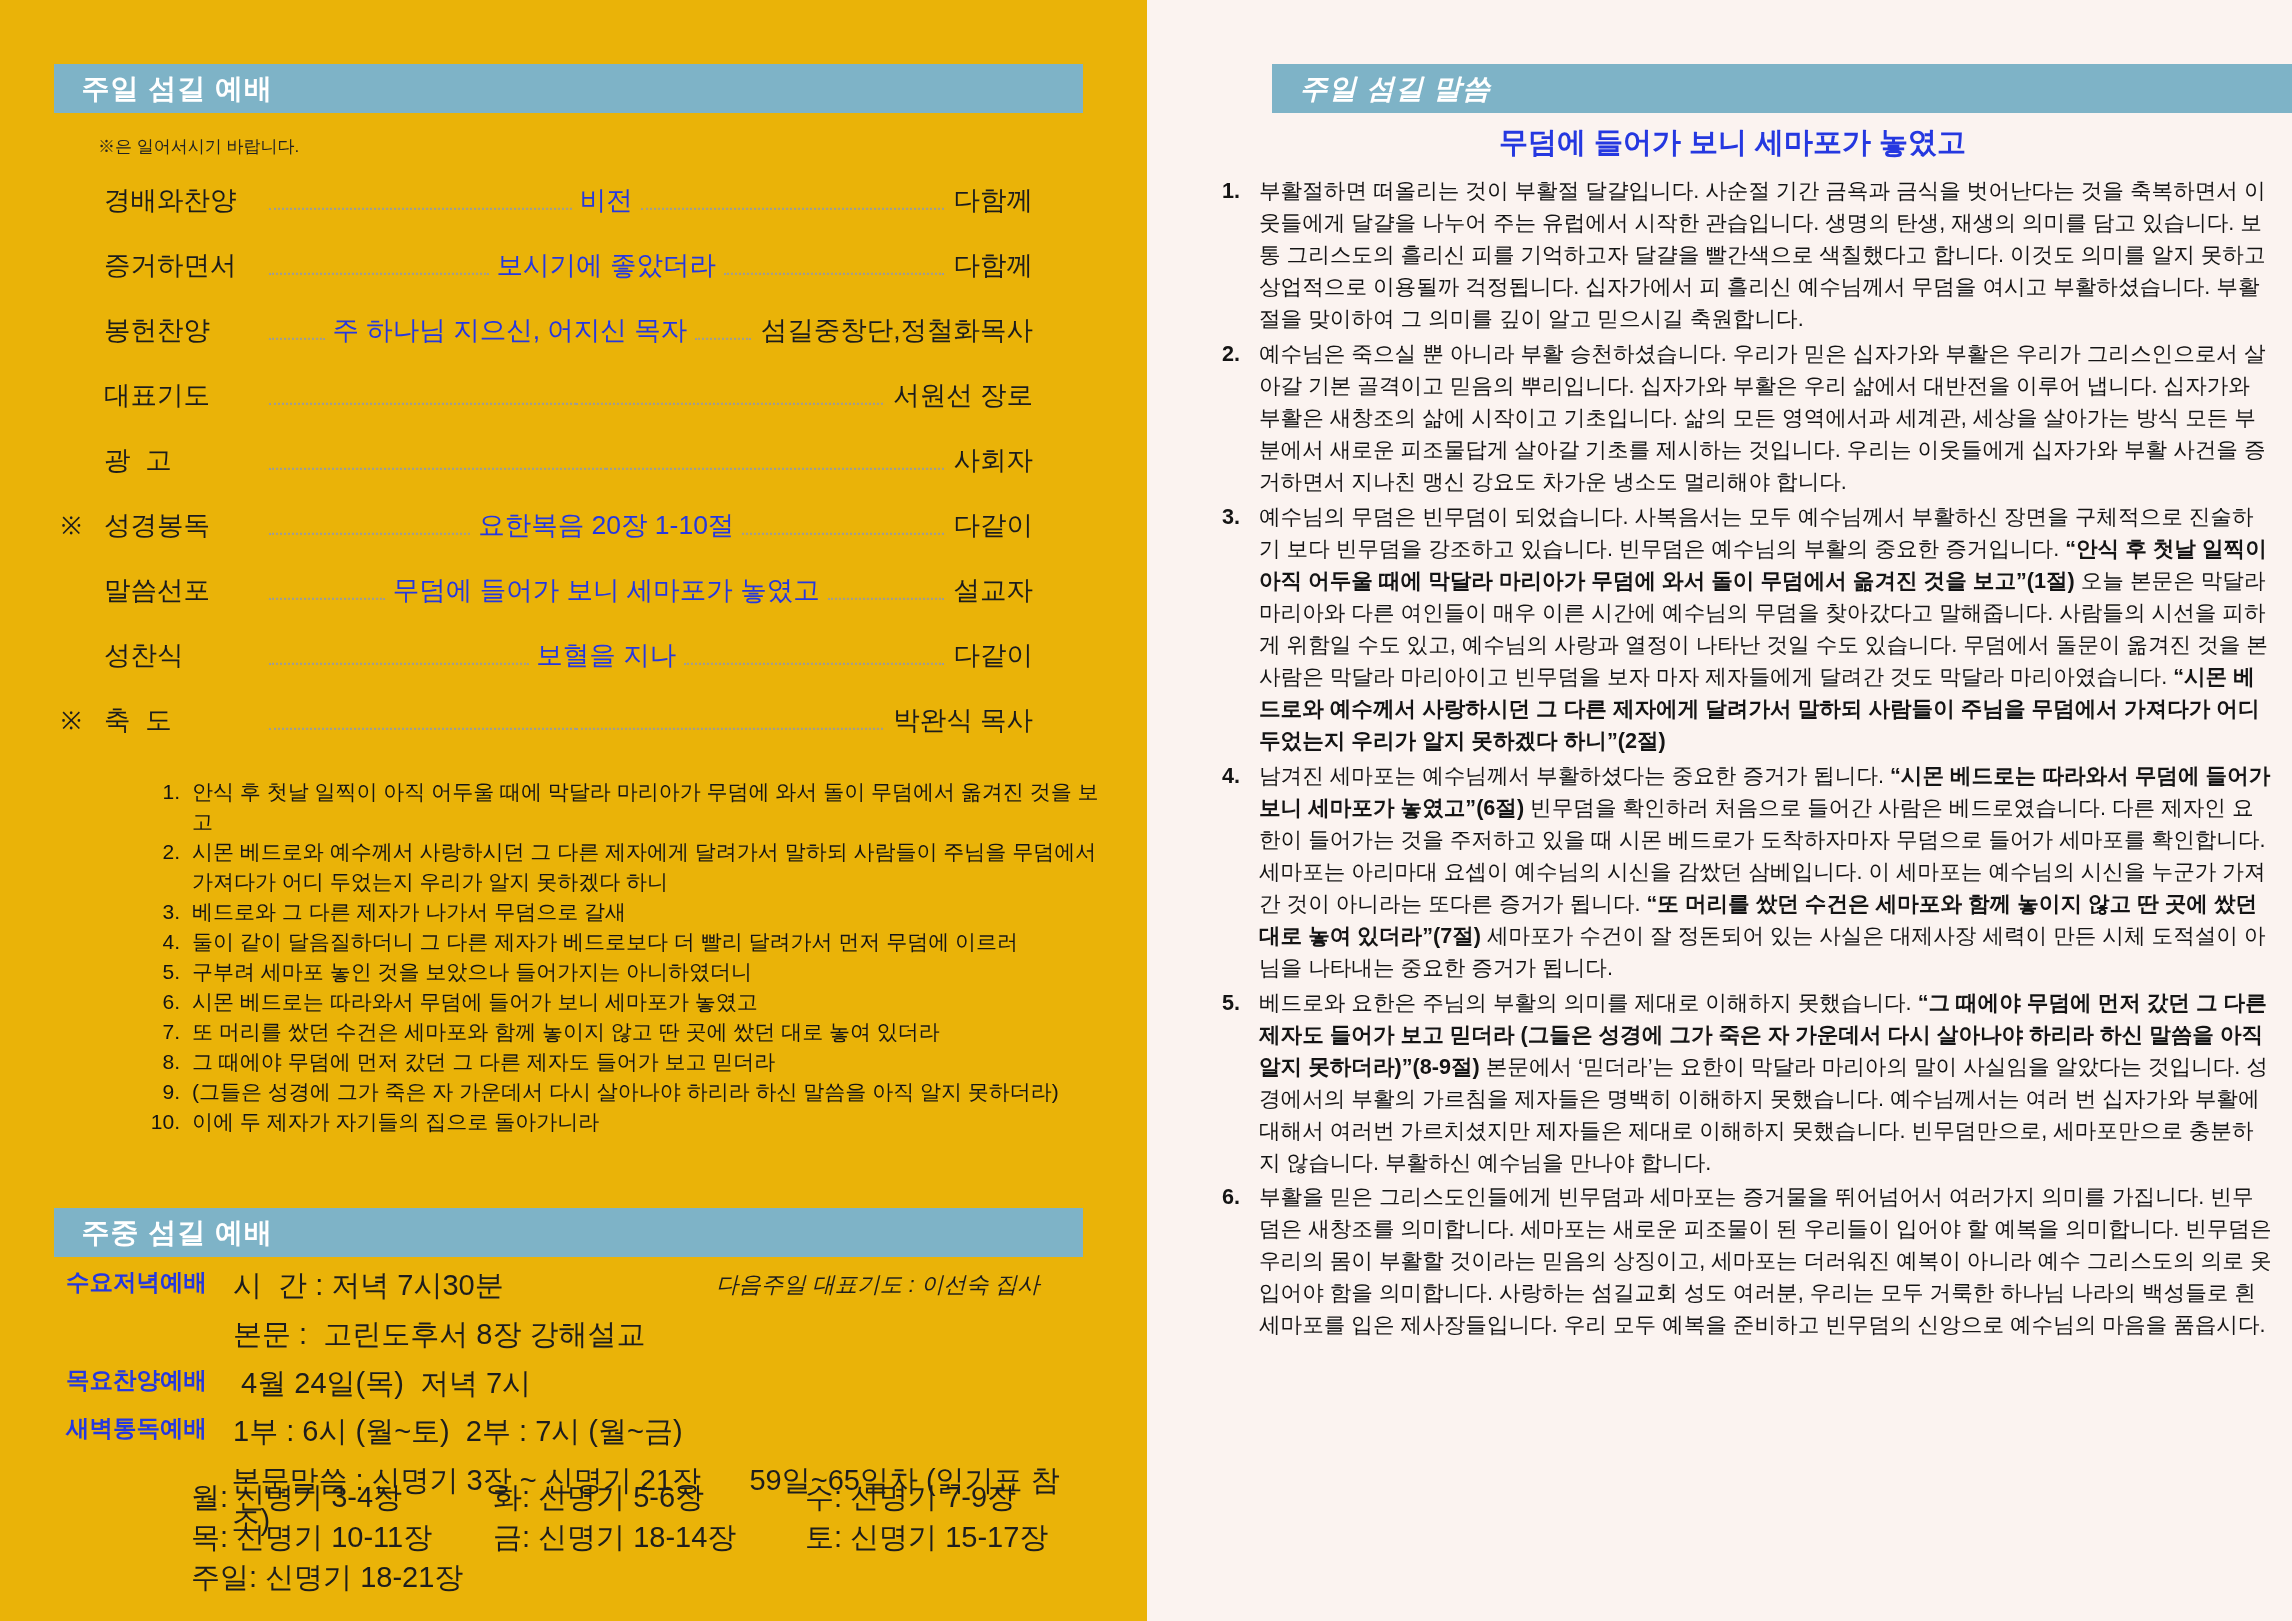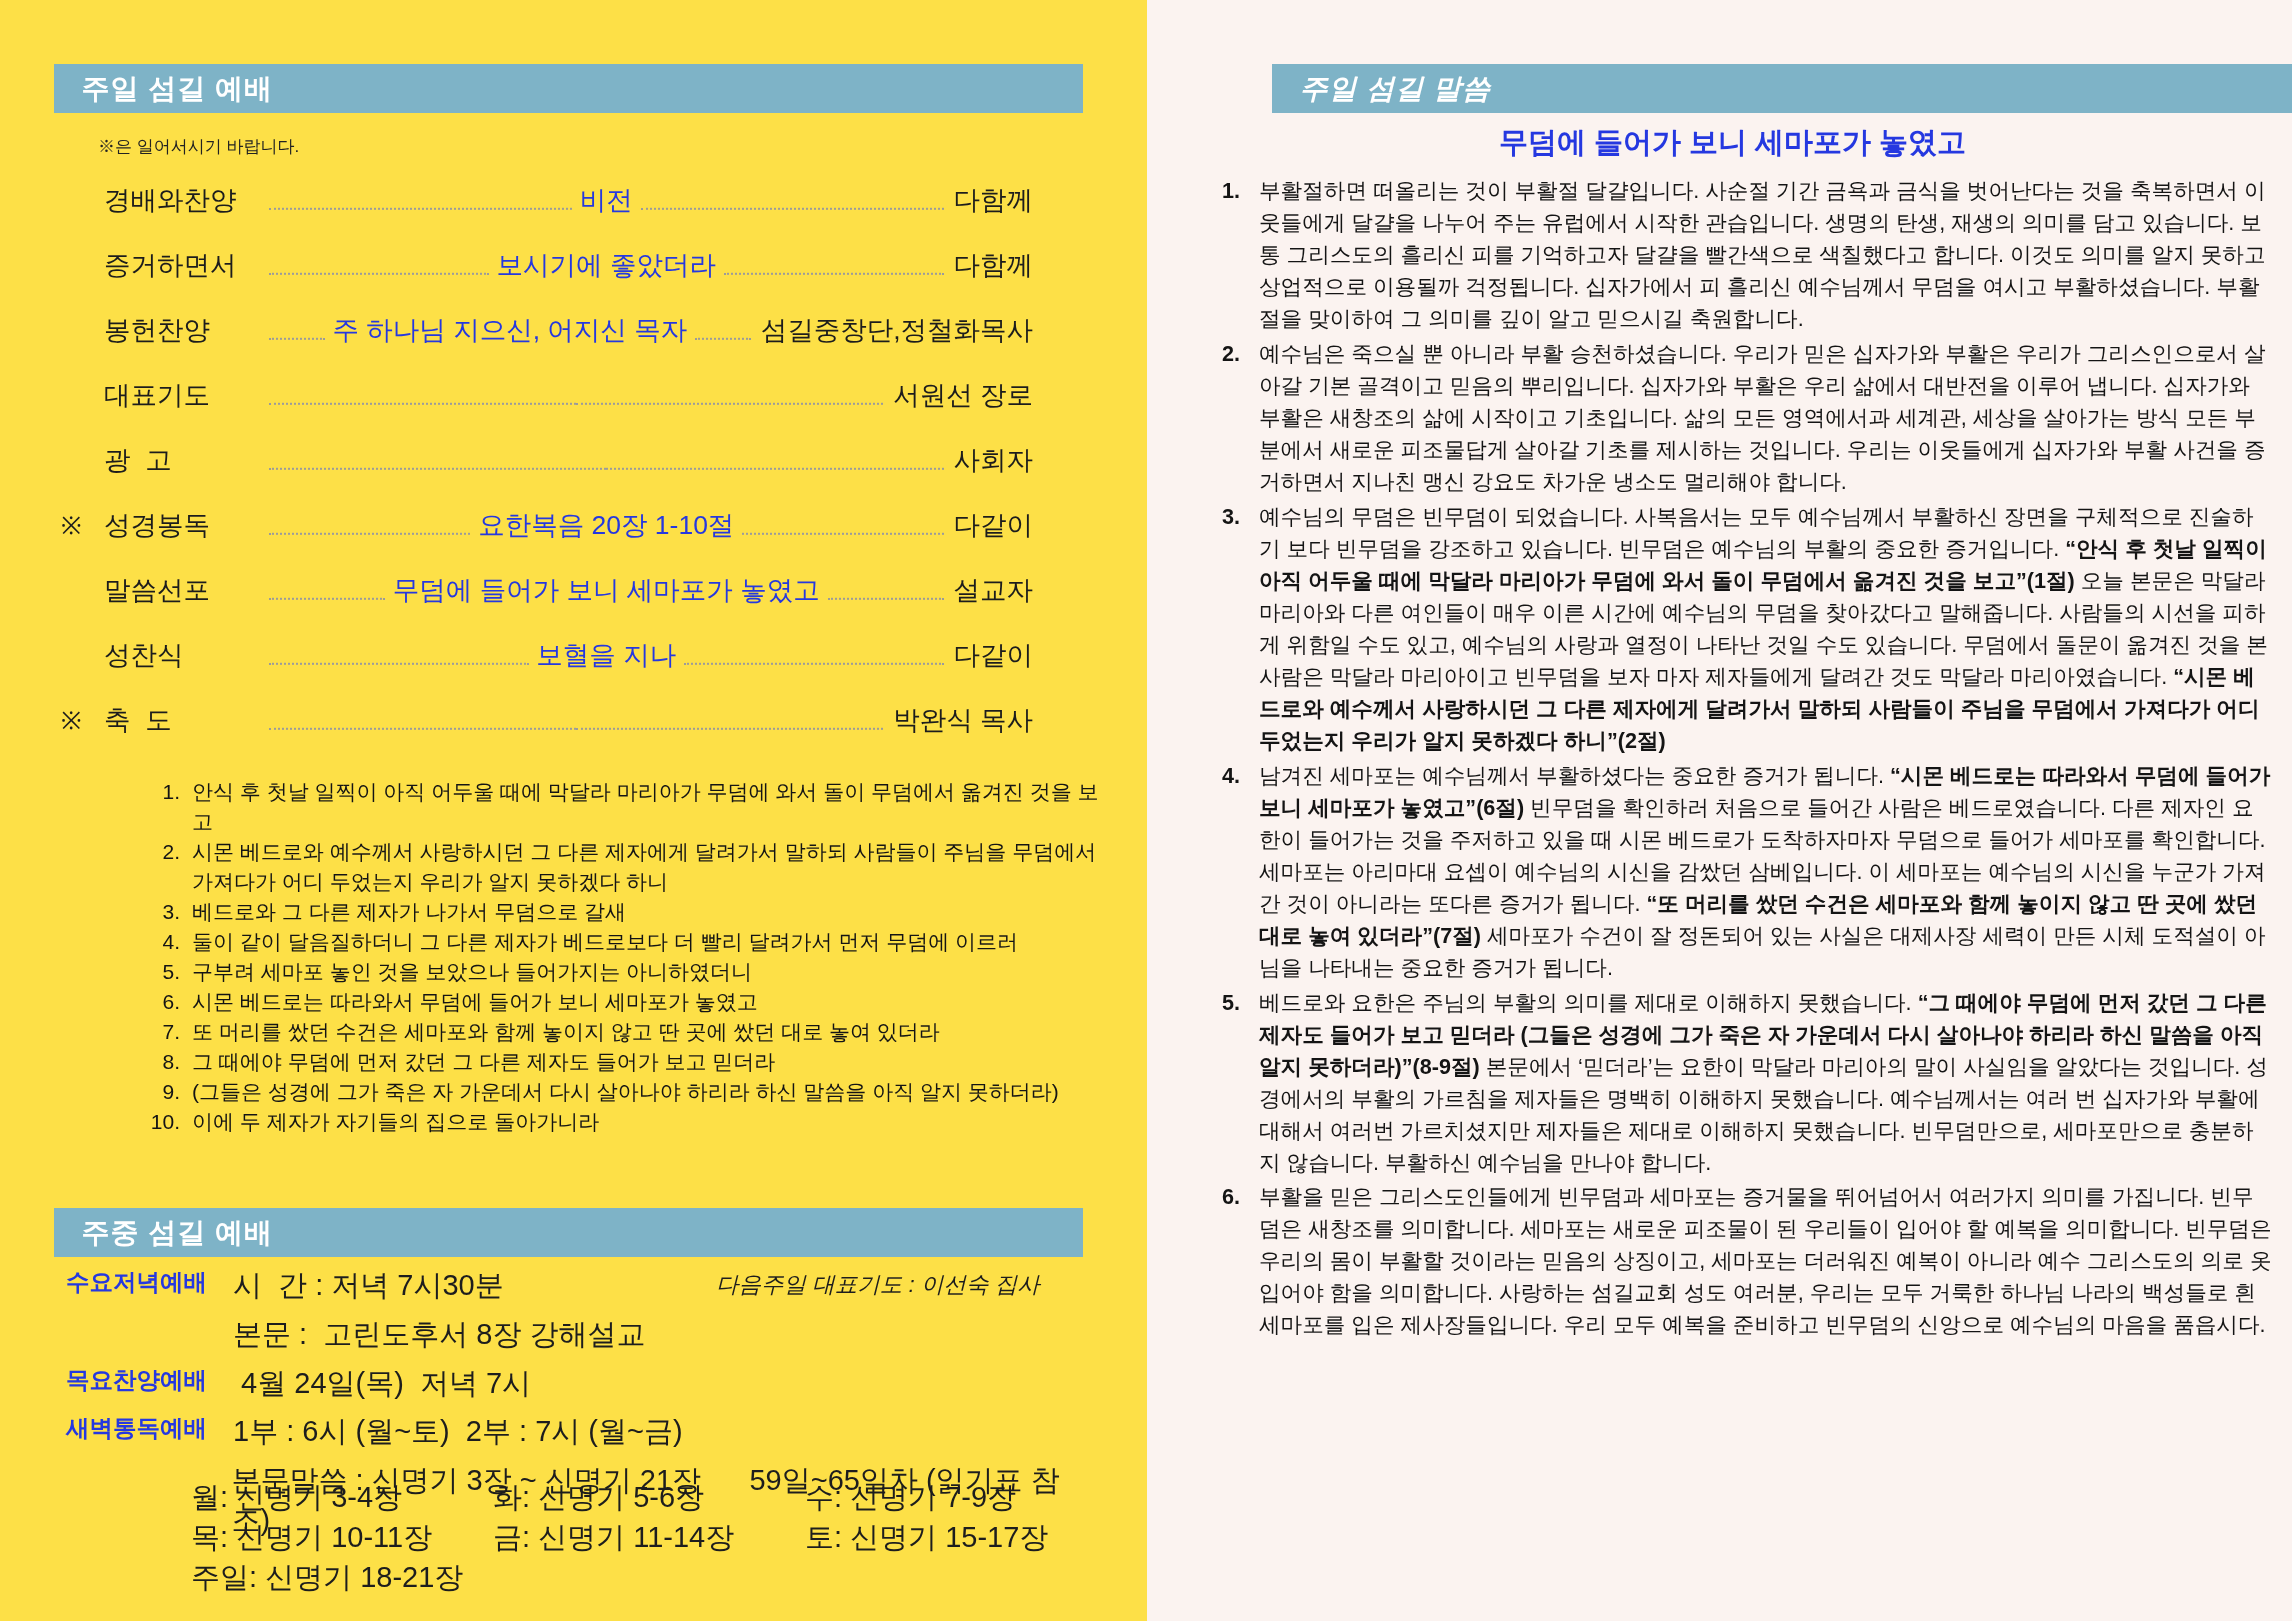--- a/index.html
+++ b/index.html
@@ -1,17 +1,17 @@
 <!DOCTYPE html>
 <html><head>
 <meta charset="utf-8">
 <style>
   html,body{margin:0;padding:0;background:#e8e8e8;}
   .sheet{
-    position:relative;width:2293px;height:1621px;background:#fde047;
+    position:relative;width:2293px;height:1621px;background:#eab308;
     font-family:"Liberation Sans", sans-serif;color:#1c1c1c;overflow:hidden;
   }
   .right-bg{position:absolute;left:1147px;top:0;width:1146px;height:1621px;background:#fbf3f0;}
 
   
   .bar{
     position:absolute;height:49px;line-height:49px;background:#7eb3c7;color:#ffffff;
     font-weight:bold;font-size:28px;padding-left:27.4px;letter-spacing:1px;box-sizing:border-box;
   }
   #bar-worship{left:54px;top:64px;width:1029px;}
@@ -224,21 +224,21 @@
       <div class="svc-line">
     <span class="svc-name"></span>
     <span class="svc-detail">본문말씀 : 신명기 3장 ~ 신명기 21장      59일~65일차 (읽기표 참조)</span>
   </div>
     </div>
   <div id="readings">
       <div class="rd-cell">월: 신명기 3-4장</div>
       <div class="rd-cell">화: 신명기 5-6장</div>
       <div class="rd-cell">수: 신명기 7-9장</div>
       <div class="rd-cell">목: 신명기 10-11장</div>
-      <div class="rd-cell">금: 신명기 11-14장</div>
+      <div class="rd-cell">금: 신명기 18-14장</div>
       <div class="rd-cell">토: 신명기 15-17장</div>
       <div class="rd-cell">주일: 신명기 18-21장</div>
       <div></div>
       <div></div>
     </div>
 
   <div class="bar" id="bar-sermon">
     <span>주일 섬길 말씀</span>
   </div>
   <div id="sermon-title">무덤에 들어가 보니 세마포가 놓였고</div>

